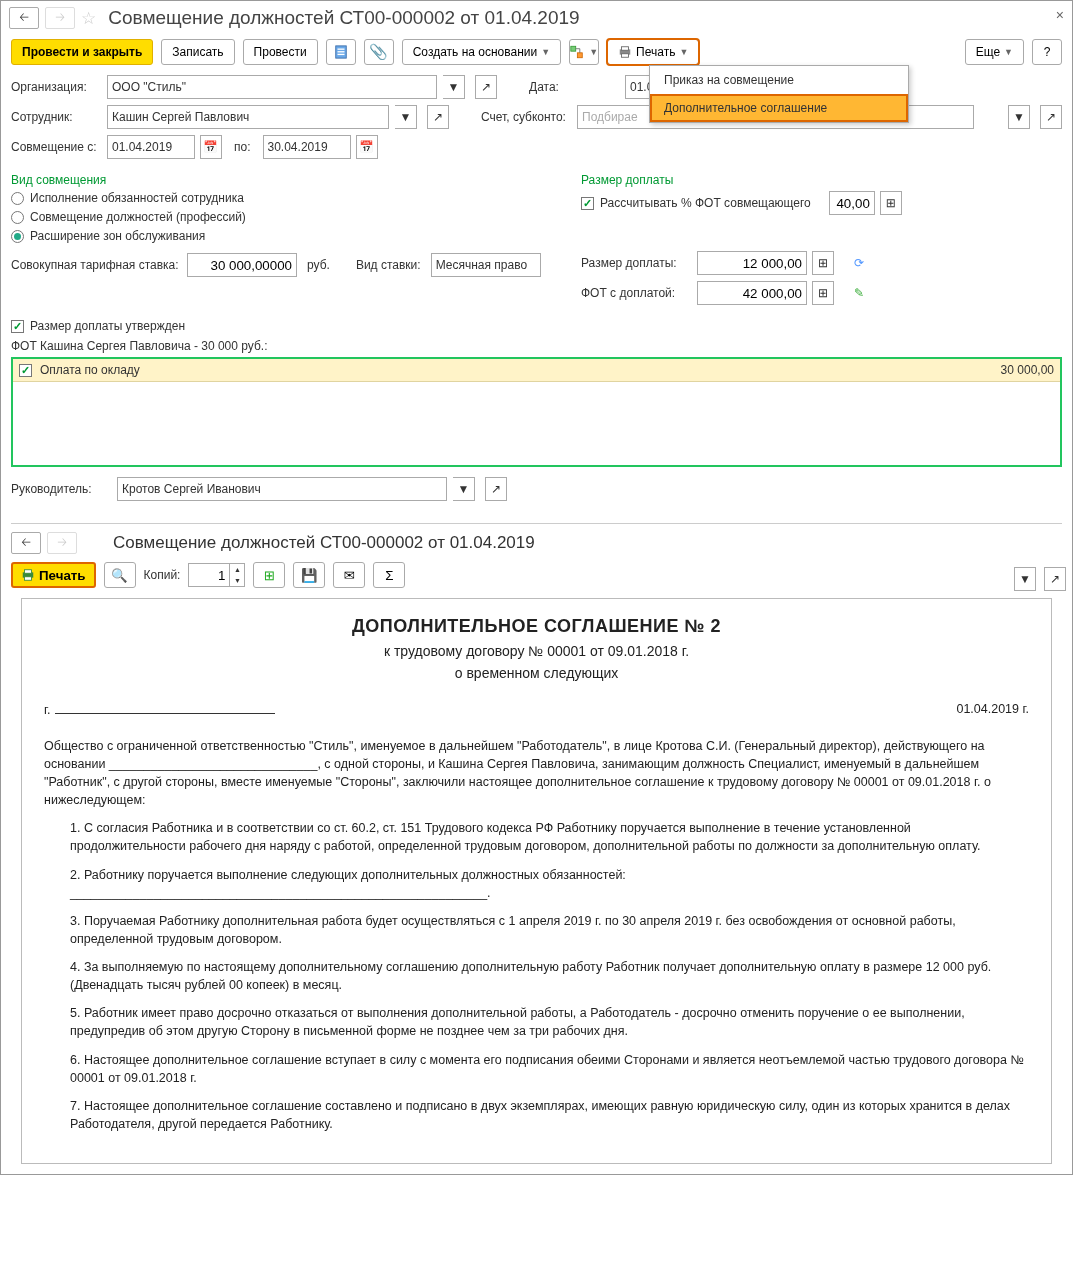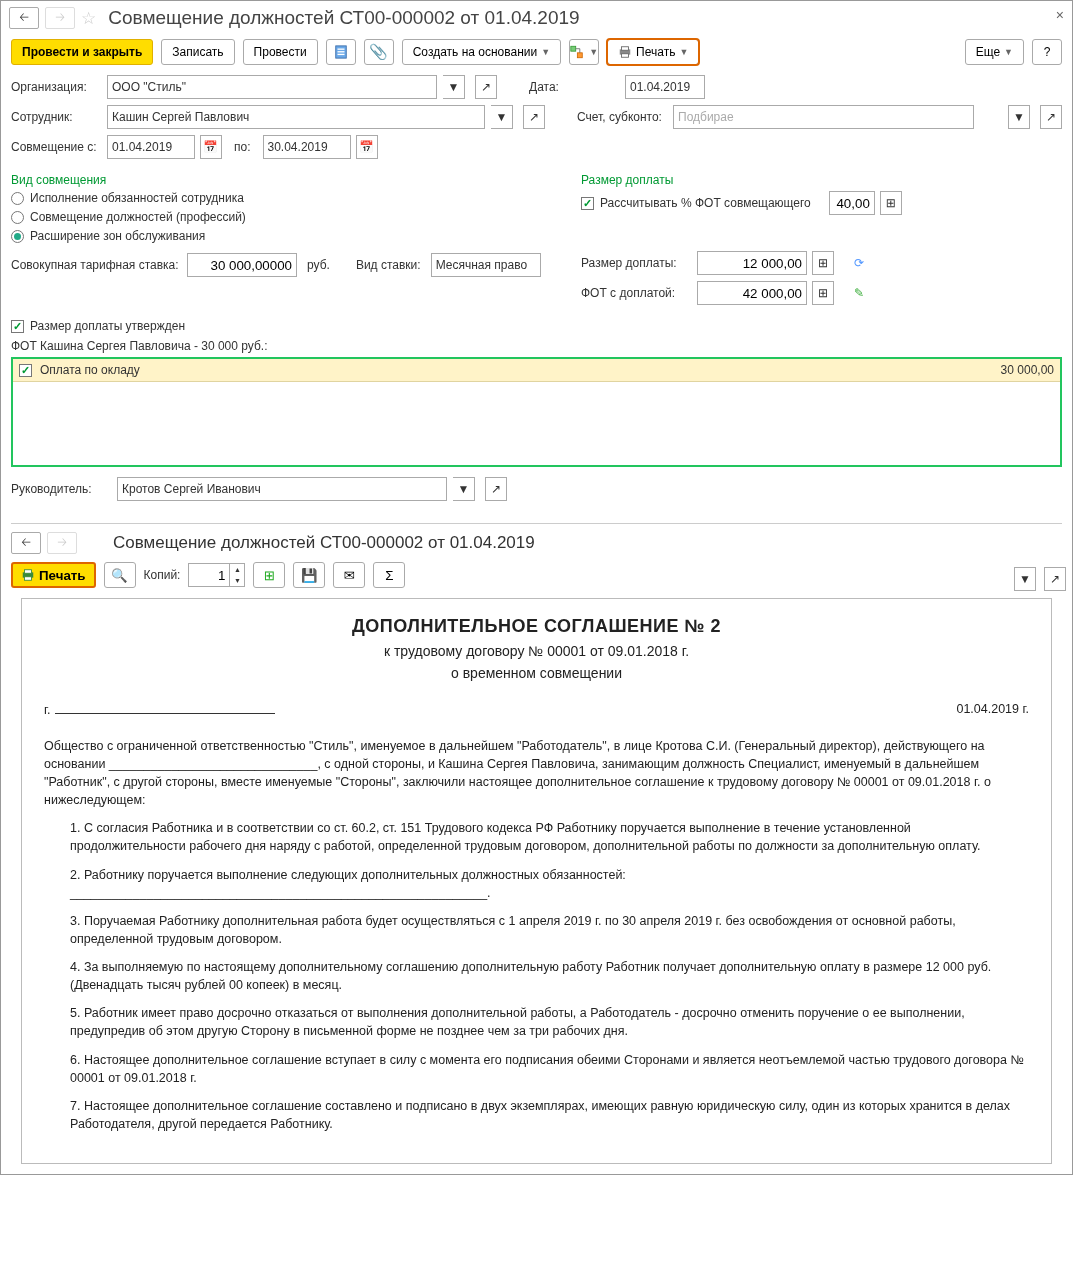--- a/index.html
+++ b/index.html
@@ -114,39 +114,43 @@
         <span>Печать</span> 
         <span class="caret">▼</span>
       </button>
     <div class="toolbar-spacer"></div>
     <button class="btn">
         <span>Еще</span> 
         <span class="caret">▼</span>
       </button>
     <button class="btn icon-only">?</button>
 
+    <div class="print-menu">
+      <div class="item">Приказ на совмещение</div>
+      <div class="item hl">Дополнительное соглашение</div>
+    </div>
   </div>
 
   <div class="form">
     <div class="row">
       <span class="lbl">Организация:</span>
       <div class="textfield" style="width:330px">
           <span>ООО "Стиль"</span>
         </div>
       <div class="dd-btn">
           <span class="caret">▼</span>
         </div>
       <div class="open-btn">↗</div>
       <span style="width:20px"></span>
       <span class="lbl2">Дата:</span>
       <div class="textfield" style="width:80px">01.04.2019</div>
     </div>
     <div class="row">
       <span class="lbl">Сотрудник:</span>
-      <div class="textfield" style="width:378px">
+      <div class="textfield" style="width:282px">
           <span>Кашин Сергей Павлович</span>
         </div>
       <div class="dd-btn">
           <span class="caret">▼</span>
         </div>
       <div class="open-btn">↗</div>
       <span style="width:20px"></span>
       <span class="lbl2">Счет, субконто:</span>
       <div class="textfield placeholder" style="flex:1">
           <span>Подбирае</span>
@@ -271,21 +275,21 @@
         </span>
       <button class="doc-btn" style="width:32px;justify-content:center;color:#2a2">⊞</button>
       <button class="doc-btn" style="width:32px;justify-content:center">💾</button>
       <button class="doc-btn" style="width:32px;justify-content:center">✉</button>
       <button class="doc-btn" style="width:32px;justify-content:center">Σ</button>
     </div>
 
     <div class="document">
       <div class="doc-h1">ДОПОЛНИТЕЛЬНОЕ СОГЛАШЕНИЕ № 2</div>
       <div class="doc-h2">к трудовому договору № 00001 от 09.01.2018 г.</div>
-      <div class="doc-h3">о временном совмещении</div>
+      <div class="doc-h3">о временном следующих</div>
       <div class="doc-meta">
         <span><span>г.</span><span class="line"></span></span>
         <span>01.04.2019 г.</span>
       </div>
       <div class="doc-body">
         <p>Общество с ограниченной ответственностью "Стиль", именуемое в дальнейшем "Работодатель", в лице Кротова С.И. (Генеральный директор), действующего на основании ______________________________, с одной стороны, и Кашина Сергея Павловича, занимающим должность Специалист, именуемый в дальнейшем "Работник", с другой стороны, вместе именуемые "Стороны", заключили настоящее дополнительное соглашение к трудовому договору № 00001 от 09.01.2018 г. о нижеследующем:</p>
         <div style="padding-left:26px">
           <p>1. С согласия Работника и в соответствии со ст. 60.2, ст. 151 Трудового кодекса РФ Работнику поручается выполнение в течение установленной продолжительности рабочего дня наряду с работой, определенной трудовым договором, дополнительной работы по должности  за дополнительную оплату.</p>
           <p>2. Работнику поручается выполнение следующих дополнительных должностных обязанностей: ____________________________________________________________.</p>
           <p>3. Поручаемая Работнику дополнительная работа будет осуществляться с 1 апреля 2019 г. по 30 апреля 2019 г. без освобождения от основной работы, определенной трудовым договором.</p>

